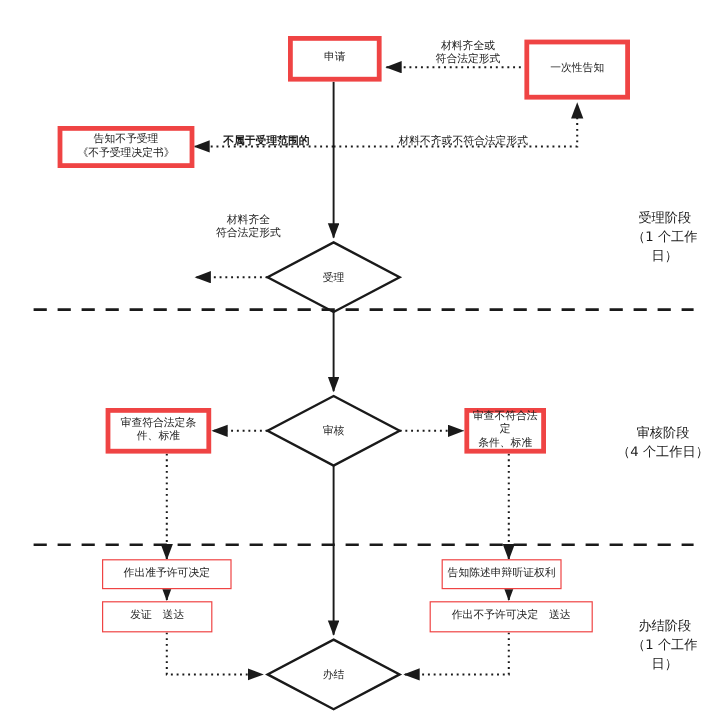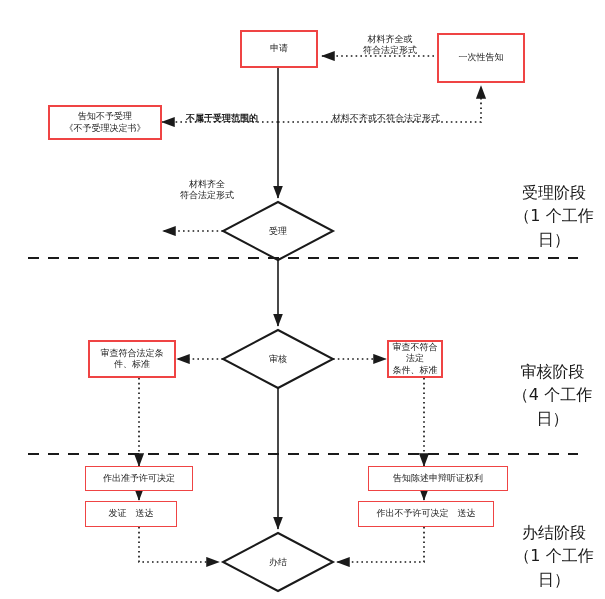--- a/index.html
+++ b/index.html
@@ -28,21 +28,21 @@
     position: absolute;
     box-sizing: border-box;
     display: flex;
     align-items: center;
     justify-content: center;
     text-align: center;
     color: #1a1a1a;
     line-height: 1.25;
   }
   .box {
-    border: 2px solid #ef4444;
+    border: 4px solid #ef4444;
     background: #ffffff;
     font-size: 9px;
   }
   .box.thin { border-width: 1.5px; }
   .diamond-label {
     position: absolute;
     display: flex;
     align-items: center;
     justify-content: center;
     font-size: 9px;
@@ -52,21 +52,21 @@
   .edge-label {
     position: absolute;
     font-size: 9px;
     color: #1a1a1a;
     text-align: center;
     line-height: 1.3;
     white-space: pre-line;
   }
   .stage-label {
     position: absolute;
-    font-size: 16px;
+    font-size: 11px;
     color: #1a1a1a;
     text-align: center;
     line-height: 1.45;
     white-space: pre-line;
     font-weight: normal;
   }
 </style>
 </head>
 <body>
 
@@ -140,34 +140,34 @@
 
   <div class="diamond-label" style="left:238px; top:347px; width:80px; height:24px;">
     <span>审核</span>
   </div>
 
   <div class="node box" style="left:88px; top:340px; width:88px; height:38px; white-space:pre-line;">
     <span>审查符合法定条
 件、标准</span>
   </div>
 
-  <div class="node box" style="left:387px; top:340px; width:56px; height:38px; white-space:pre-line;">
+  <div class="node box" style="left:387px; top:340px; width:68px; height:38px; white-space:pre-line;">
     <span>审查不符合法定
 条件、标准</span>
   </div>
 
   <div class="node box thin" style="left:85px; top:466px; width:108px; height:25px;">
     <span>作出准予许可决定</span>
   </div>
 
   <div class="node box thin" style="left:85px; top:501px; width:92px; height:26px;">
     <span>发证　送达</span>
   </div>
 
-  <div class="node box thin" style="left:368px; top:466px; width:140px; height:25px;">
+  <div class="node box thin" style="left:368px; top:466px; width:100px; height:25px;">
     <span>告知陈述申辩听证权利</span>
   </div>
 
   <div class="node box thin" style="left:358px; top:501px; width:136px; height:26px;">
     <span>作出不予许可决定　送达</span>
   </div>
 
   <div class="diamond-label" style="left:238px; top:550px; width:80px; height:24px;">
     <span>办结</span>
   </div>

